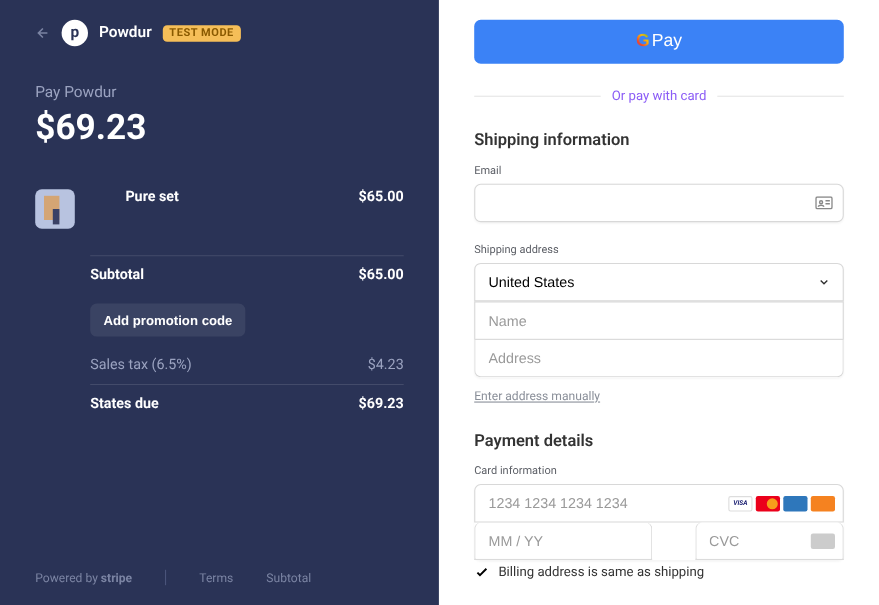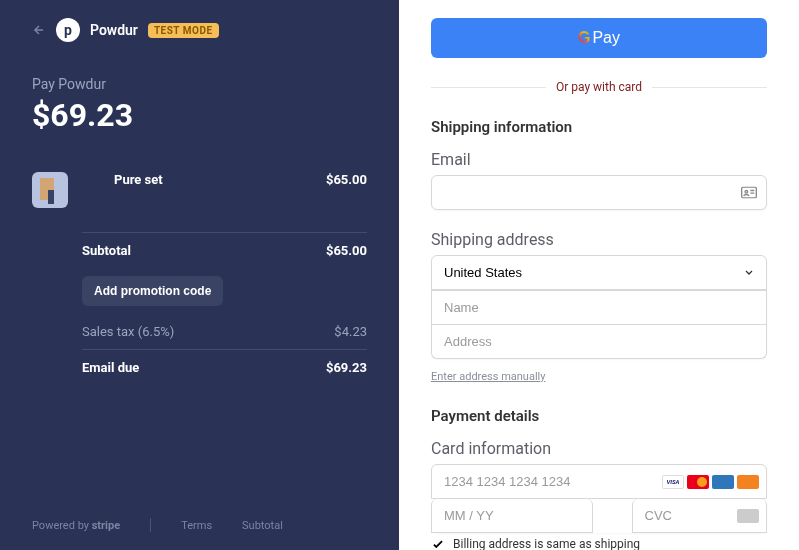--- a/index.html
+++ b/index.html
@@ -24,24 +24,24 @@
 .sum-row { display: flex; justify-content: space-between; font-size: 13px; padding: 10px 0; }
 .sum-row.subtotal { font-weight: 700; border-top: 1px solid rgba(255,255,255,0.12); }
 .promo-btn { background: rgba(255,255,255,0.08); border: none; color: #fff; font-size: 12px; font-weight: 600; padding: 8px 12px; border-radius: 6px; cursor: pointer; margin: 8px 0; }
 .sum-row.tax { color: #9ba3c0; border-bottom: 1px solid rgba(255,255,255,0.12); }
 .sum-row.total-due { font-weight: 700; }
 .footer { margin-top: auto; display: flex; align-items: center; gap: 30px; color: #7b84a3; font-size: 11px; }
 .footer-divider { width: 1px; height: 14px; background: #4a547a; }
 .gpay { width: 100%; background: #3b82f6; color: #fff; border: none; border-radius: 6px; height: 40px; display: flex; align-items: center; justify-content: center; gap: 2px; cursor: pointer; margin-bottom: 22px; font-size: 16px; font-weight: 500; }
 .gpay .g { color: #fff; font-weight: 700; }
 .gpay .g::before { content: "G"; background: linear-gradient(45deg,#4285f4,#ea4335,#fbbc05,#34a853); -webkit-background-clip: text; background-clip: text; color: transparent; font-weight: 700; }
-.divider { display: flex; align-items: center; gap: 10px; color: #7f1d1d; font-size: 12px; margin-bottom: 24px; }
+.divider { display: flex; align-items: center; gap: 10px; color: #8b5cf6; font-size: 12px; margin-bottom: 24px; }
 .divider::before, .divider::after { content: ""; flex: 1; height: 1px; background: #e5e5e5; }
 .section-title { font-size: 15px; font-weight: 600; color: #333; margin-bottom: 14px; }
-.field-label { font-size: 16px; color: #5c5f66; margin-bottom: 6px; display: block; }
+.field-label { font-size: 10px; color: #5c5f66; margin-bottom: 6px; display: block; }
 .input-wrap { position: relative; margin-bottom: 20px; }
 .input { width: 100%; border: 1px solid #d8d8d8; border-radius: 6px; padding: 9px 12px; font-size: 13px; box-shadow: 0 1px 2px rgba(0,0,0,0.04); }
 .input::placeholder { color: #9a9a9a; }
 .input-icon { position: absolute; right: 10px; top: 50%; transform: translateY(-50%); color: #888; }
 .select-wrap { position: relative; }
 .select-wrap .chev { position: absolute; right: 12px; top: 50%; transform: translateY(-50%); pointer-events: none; }
 .stacked { border-radius: 6px; box-shadow: 0 1px 2px rgba(0,0,0,0.04); margin-bottom: 6px; }
 .stacked .input { border-radius: 0; margin: 0; box-shadow: none; }
 .stacked .input:first-child { border-radius: 6px 6px 0 0; }
 .stacked .input:last-child { border-radius: 0 0 6px 6px; border-top: none; }
@@ -94,21 +94,21 @@
     <div class="sum-row subtotal">
       <span>Subtotal</span>
       <span>$65.00</span>
     </div>
     <button class="promo-btn">Add promotion code</button>
     <div class="sum-row tax">
       <span>Sales tax (6.5%)</span>
       <span>$4.23</span>
     </div>
     <div class="sum-row total-due">
-      <span>Email due</span>
+      <span>States due</span>
       <span>$69.23</span>
     </div>
   </div>
 
   <div class="footer">
     <span><span>Powered by</span> <b>stripe</b></span>
     <span class="footer-divider"></span>
     <span>Terms</span>
     <span>Subtotal</span>
   </div>

